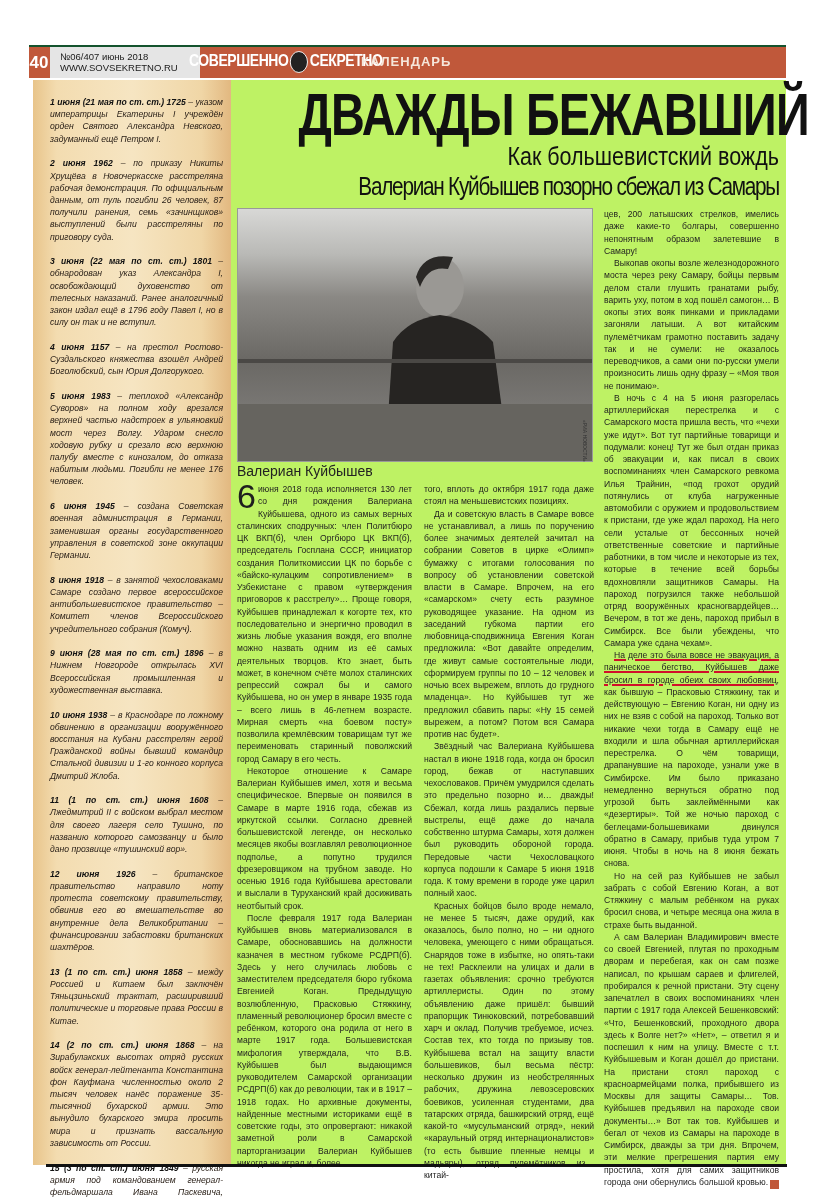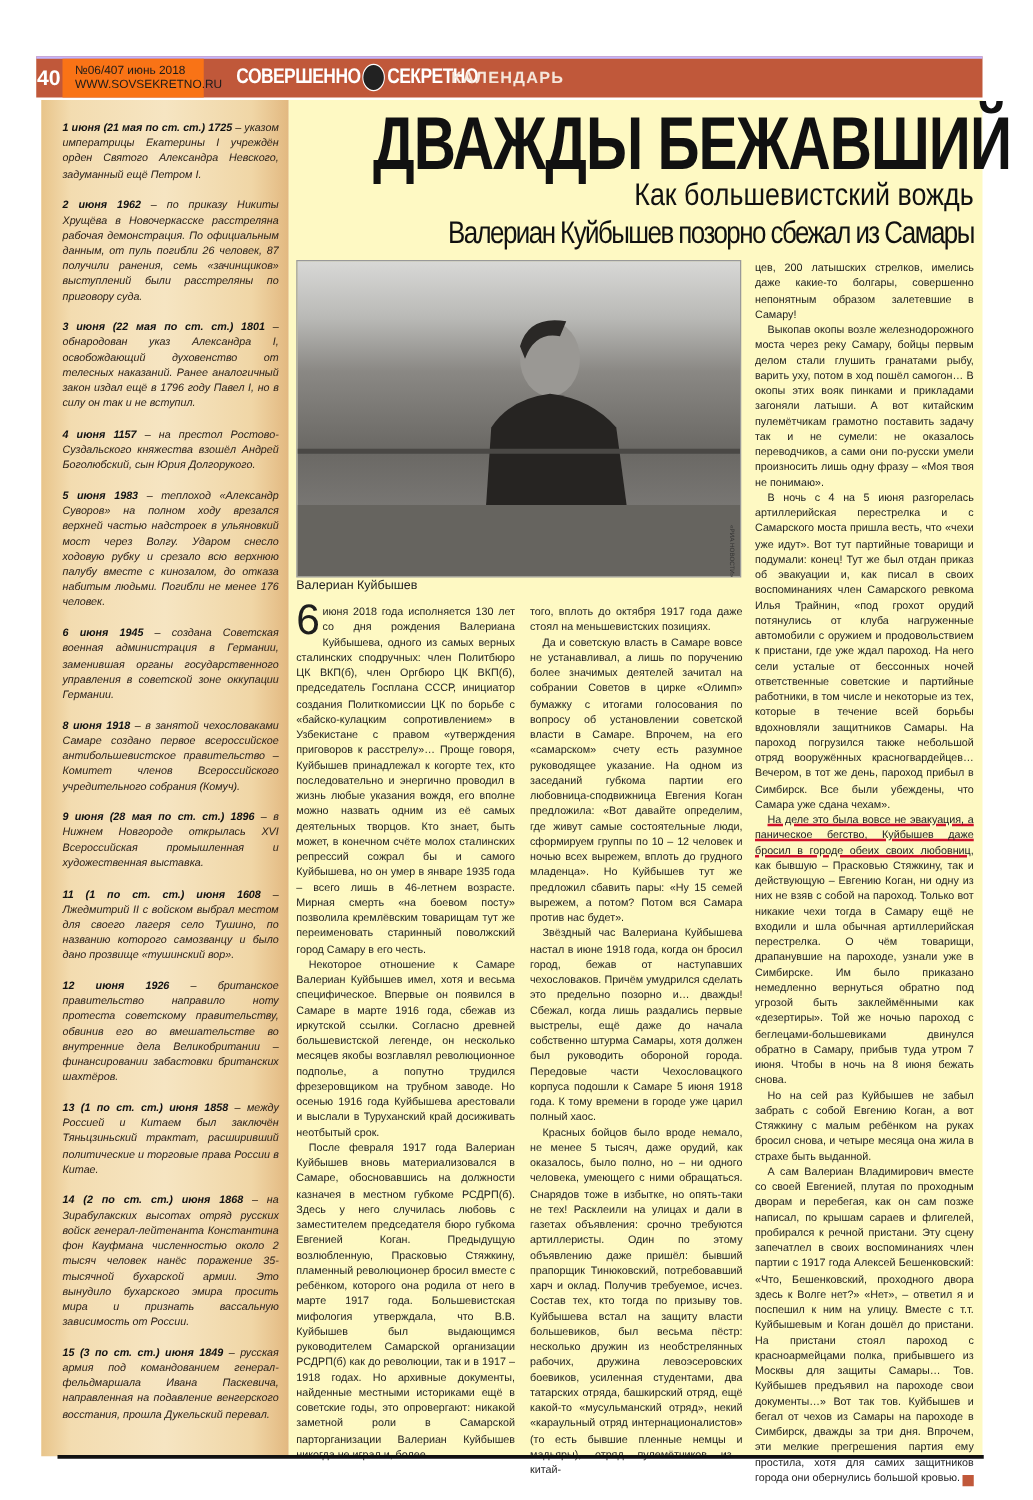--- a/index.html
+++ b/index.html
@@ -1,34 +1,34 @@
 <!DOCTYPE html>
 <html><head>
 <meta charset="utf-8">
 <style>
   html,body{margin:0;padding:0;background:#fff;}
   body{width:826px;height:1200px;position:relative;overflow:hidden;font-family:"Liberation Sans",sans-serif;color:#1a1a1a;}
-  .header{position:absolute;left:29px;top:45px;width:757px;height:31px;background:#c0583a;border-top:2px solid #c4b5fd;}
+  .header{position:absolute;left:29px;top:45px;width:757px;height:31px;background:#c0583a;border-top:2px solid #14532d;}
   .page-num{position:absolute;left:0;top:0;width:20px;height:31px;color:#fff;font-weight:bold;font-size:17px;line-height:31px;text-align:center;}
-  .issue-box{position:absolute;left:21px;top:0;width:113px;height:31px;background:#f97316;font-size:9.5px;line-height:11px;padding:4px 0 0 10px;box-sizing:border-box;}
+  .issue-box{position:absolute;left:21px;top:0;width:150px;height:31px;background:#e5e5e5;font-size:9.5px;line-height:11px;padding:4px 0 0 10px;box-sizing:border-box;}
   .logo{position:absolute;left:160px;top:4px;color:#fff;font-weight:bold;font-size:17px;letter-spacing:-0.5px;font-family:"Liberation Sans",sans-serif;transform:scaleX(0.82);transform-origin:left;}
   .logo .emblem{display:inline-block;width:20px;height:20px;border-radius:50%;background:#222;border:1px solid #fff;vertical-align:middle;margin:0 2px;}
   .section{position:absolute;left:300px;top:7px;color:#f5e6da;font-weight:bold;font-size:13px;letter-spacing:1px;margin-left:32px;}
   .sidebar{position:absolute;left:33px;top:80px;width:198px;height:1085px;background:linear-gradient(90deg,#e8c48a 0%,#f3dcb0 12%,#f6e5c2 50%,#f0d6a6 85%,#e2b880 100%);}
   .sidebar-inner{position:absolute;left:17px;top:16px;width:173px;}
   .cal-entry{font-size:8.6px;line-height:12.2px;text-align:justify;margin-bottom:12.5px;color:#2a2018;font-style:italic;}
   .cal-entry b{font-family:"Liberation Sans",sans-serif;font-weight:bold;color:#111;}
-  .main{position:absolute;left:231px;top:80px;width:555px;height:1085px;background:#fef9c3;}
+  .main{position:absolute;left:231px;top:80px;width:555px;height:1085px;background:#bef264;}
   .title{position:absolute;left:8px;top:4px;width:540px;text-align:center;font-weight:bold;font-size:60px;line-height:62px;letter-spacing:-1px;color:#111;transform:scaleX(0.78);transform-origin:center;white-space:nowrap;}
   .sub1{position:absolute;left:0;top:62px;width:548px;text-align:right;font-size:25px;line-height:28px;color:#111;transform:scaleX(0.86);transform-origin:right;white-space:nowrap;}
   .sub2{position:absolute;left:0;top:92px;width:548px;text-align:right;font-size:25px;line-height:28px;color:#111;letter-spacing:-1.5px;transform:scaleX(0.83);transform-origin:right;white-space:nowrap;}
   .photo{position:absolute;left:6px;top:128px;width:354px;height:252px;background:linear-gradient(180deg,#d8d8d6 0%,#b9b9b6 18%,#8a8884 35%,#6a6864 60%,#7a7875 80%,#5a5855 100%);border:1px solid #999;overflow:hidden;}
   .photo .man{position:absolute;left:140px;top:38px;width:130px;height:170px;}
   .credit{position:absolute;left:357px;top:340px;font-size:5px;color:#333;transform:rotate(90deg);transform-origin:left top;white-space:nowrap;}
-  .caption{position:absolute;left:6px;top:383px;font-size:10px;color:#222;}
+  .caption{position:absolute;left:6px;top:383px;font-size:14px;color:#222;}
   .col{position:absolute;top:403px;font-size:8.6px;line-height:12.25px;text-align:justify;color:#1e1e1e;}
   .col p{margin:0;text-indent:10px;}
   .col p.noind{text-indent:0;}
   .c1{left:6px;width:175px;}
   .c2{left:193px;width:170px;}
   .c3{left:373px;width:175px;top:128px;}
   .dropcap{float:left;font-size:34px;line-height:27px;margin:0 2px 0 0;font-weight:normal;}
   .hl{text-decoration:underline;text-decoration-color:#d0102a;text-decoration-thickness:2px;}
   .endmark{display:inline-block;width:9px;height:9px;background:#c0583a;float:right;margin-top:4px;}
   .bottom-rule{position:absolute;left:46px;top:1164px;width:741px;height:3px;background:#111;}
@@ -51,20 +51,21 @@
 <div class="sidebar">
   <div class="sidebar-inner" id="cal">
       <div class="cal-entry"><b>1 июня (21 мая по ст. ст.) 1725</b><span> – указом императрицы Екатерины I учреждён орден Святого Александра Невского, задуманный ещё Петром I.</span></div>
       <div class="cal-entry"><b>2 июня 1962</b><span> – по приказу Никиты Хрущёва в Новочеркасске расстреляна рабочая демонстрация. По официальным данным, от пуль погибли 26 человек, 87 получили ранения, семь «зачинщиков» выступлений были расстреляны по приговору суда.</span></div>
       <div class="cal-entry"><b>3 июня (22 мая по ст. ст.) 1801</b><span> – обнародован указ Александра I, освобождающий духовенство от телесных наказаний. Ранее аналогичный закон издал ещё в 1796 году Павел I, но в силу он так и не вступил.</span></div>
       <div class="cal-entry"><b>4 июня 1157</b><span> – на престол Ростово-Суздальского княжества взошёл Андрей Боголюбский, сын Юрия Долгорукого.</span></div>
       <div class="cal-entry"><b>5 июня 1983</b><span> – теплоход «Александр Суворов» на полном ходу врезался верхней частью надстроек в ульяновкий мост через Волгу. Ударом снесло ходовую рубку и срезало всю верхнюю палубу вместе с кинозалом, до отказа набитым людьми. Погибли не менее 176 человек.</span></div>
       <div class="cal-entry"><b>6 июня 1945</b><span> – создана Советская военная администрация в Германии, заменившая органы государственного управления в советской зоне оккупации Германии.</span></div>
       <div class="cal-entry"><b>8 июня 1918</b><span> – в занятой чехословаками Самаре создано первое всероссийское антибольшевистское правительство – Комитет членов Всероссийского учредительного собрания (Комуч).</span></div>
       <div class="cal-entry"><b>9 июня (28 мая по ст. ст.) 1896</b><span> – в Нижнем Новгороде открылась XVI Всероссийская промышленная и художественная выставка.</span></div>
+      <div class="cal-entry"><b>10 июня 1938</b><span> – в Краснодаре по ложному обвинению в организации вооружённого восстания на Кубани расстрелян герой Гражданской войны бывший командир Стальной дивизии и 1-го конного корпуса Дмитрий Жлоба.</span></div>
       <div class="cal-entry"><b>11 (1 по ст. ст.) июня 1608</b><span> – Лжедмитрий II с войском выбрал местом для своего лагеря село Тушино, по названию которого самозванцу и было дано прозвище «тушинский вор».</span></div>
       <div class="cal-entry"><b>12 июня 1926</b><span> – британское правительство направило ноту протеста советскому правительству, обвинив его во вмешательстве во внутренние дела Великобритании – финансировании забастовки британских шахтёров.</span></div>
       <div class="cal-entry"><b>13 (1 по ст. ст.) июня 1858</b><span> – между Россией и Китаем был заключён Тяньцзиньский трактат, расширивший политические и торговые права России в Китае.</span></div>
       <div class="cal-entry"><b>14 (2 по ст. ст.) июня 1868</b><span> – на Зирабулакских высотах отряд русских войск генерал-лейтенанта Константина фон Кауфмана численностью около 2 тысяч человек нанёс поражение 35-тысячной бухарской армии. Это вынудило бухарского эмира просить мира и признать вассальную зависимость от России.</span></div>
       <div class="cal-entry"><b>15 (3 по ст. ст.) июня 1849</b><span> – русская армия под командованием генерал-фельдмаршала Ивана Паскевича, направленная на подавление венгерского восстания, прошла Дукельский перевал.</span></div>
     </div>
 </div>
 
 <div class="main">
   <div class="title">ДВАЖДЫ БЕЖАВШИЙ</div>

